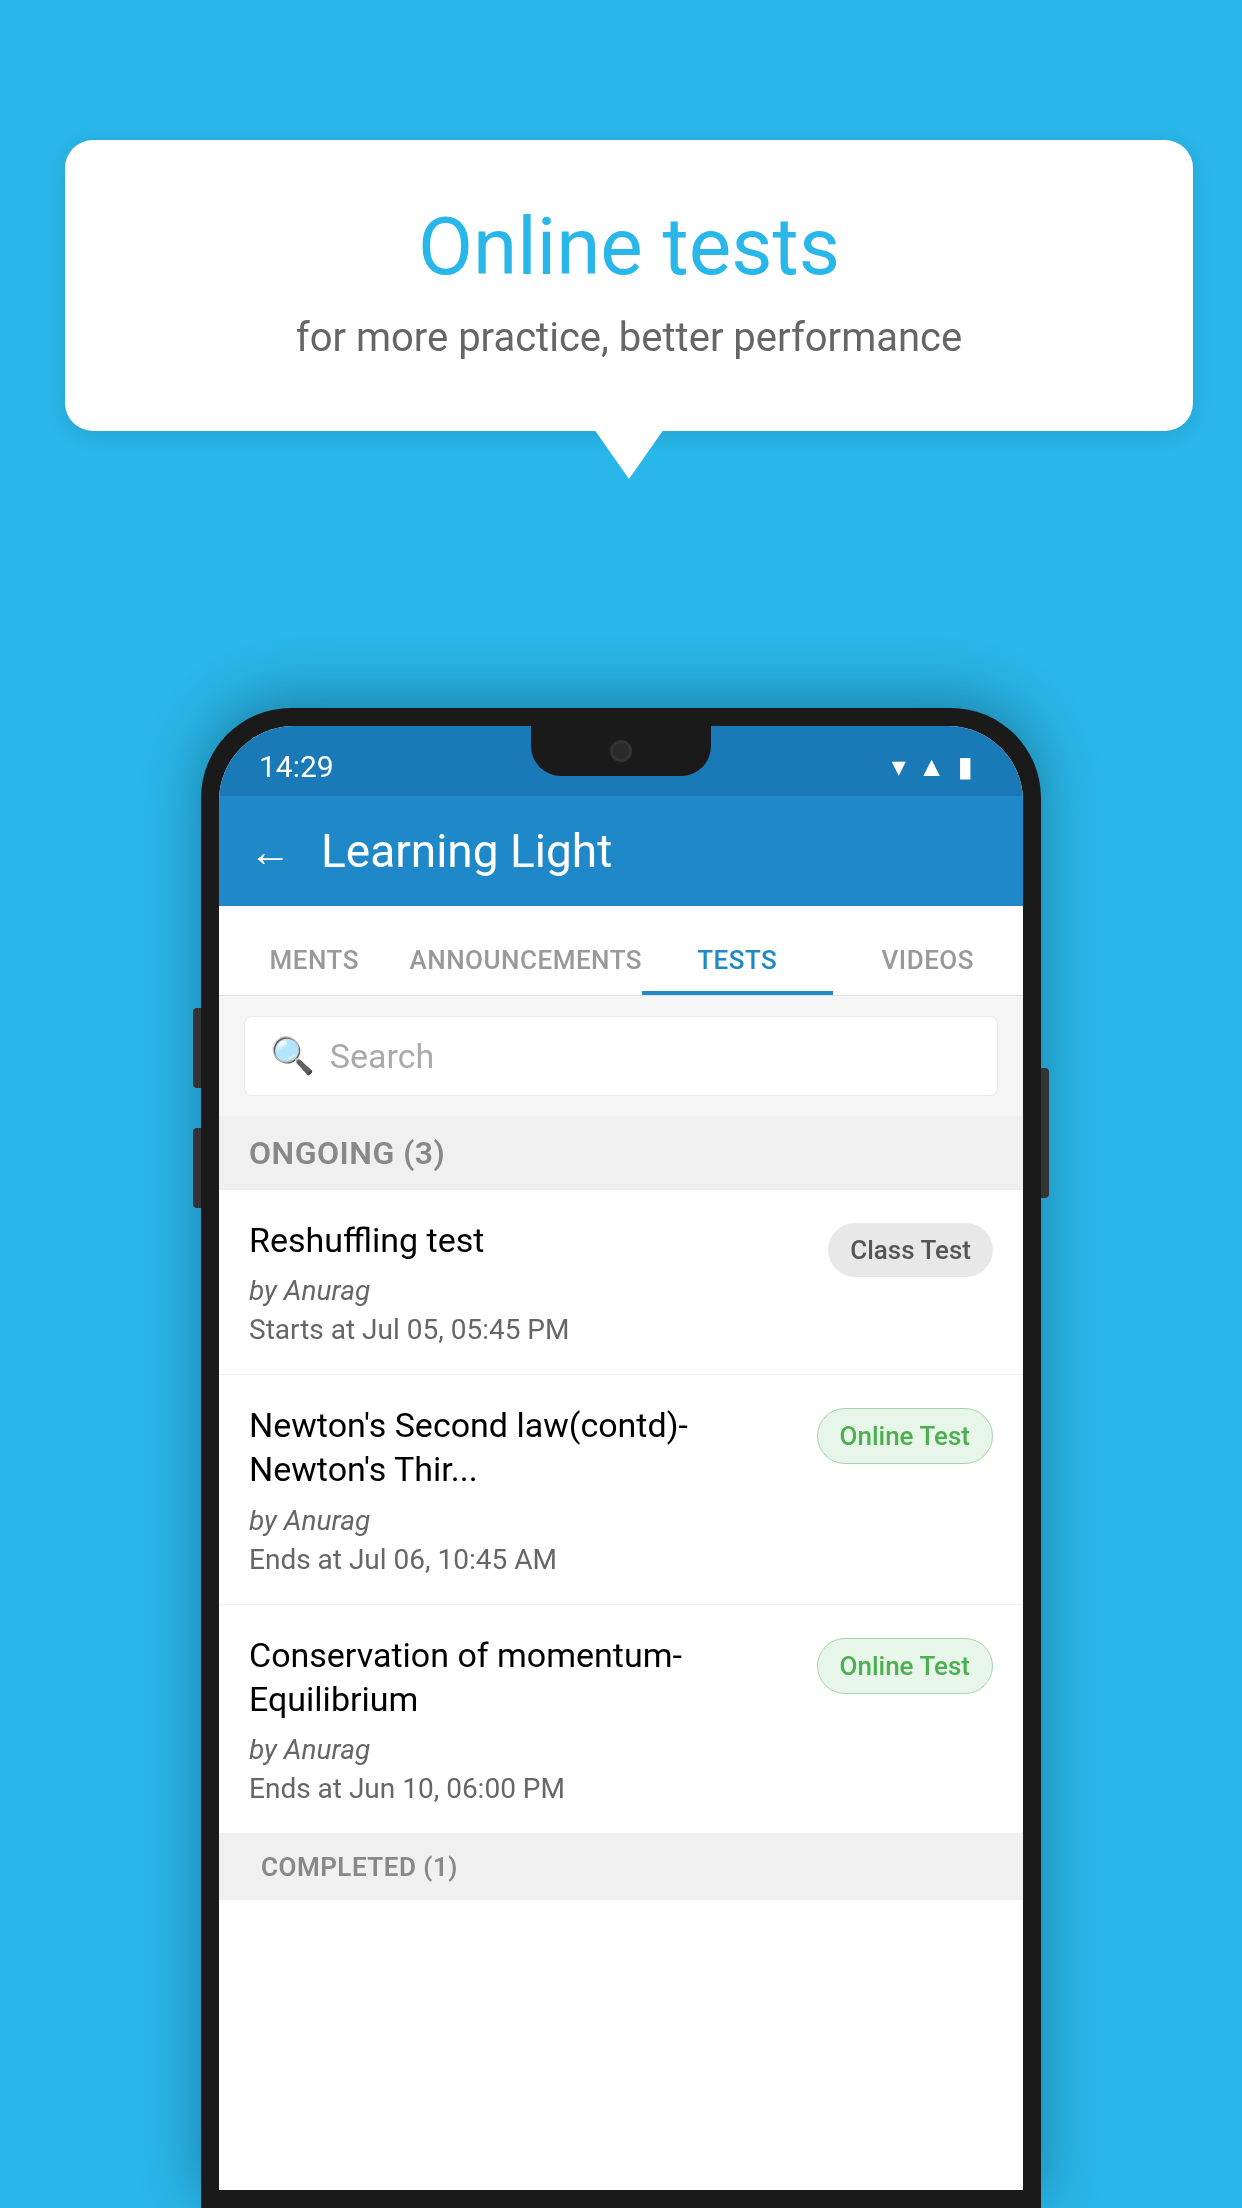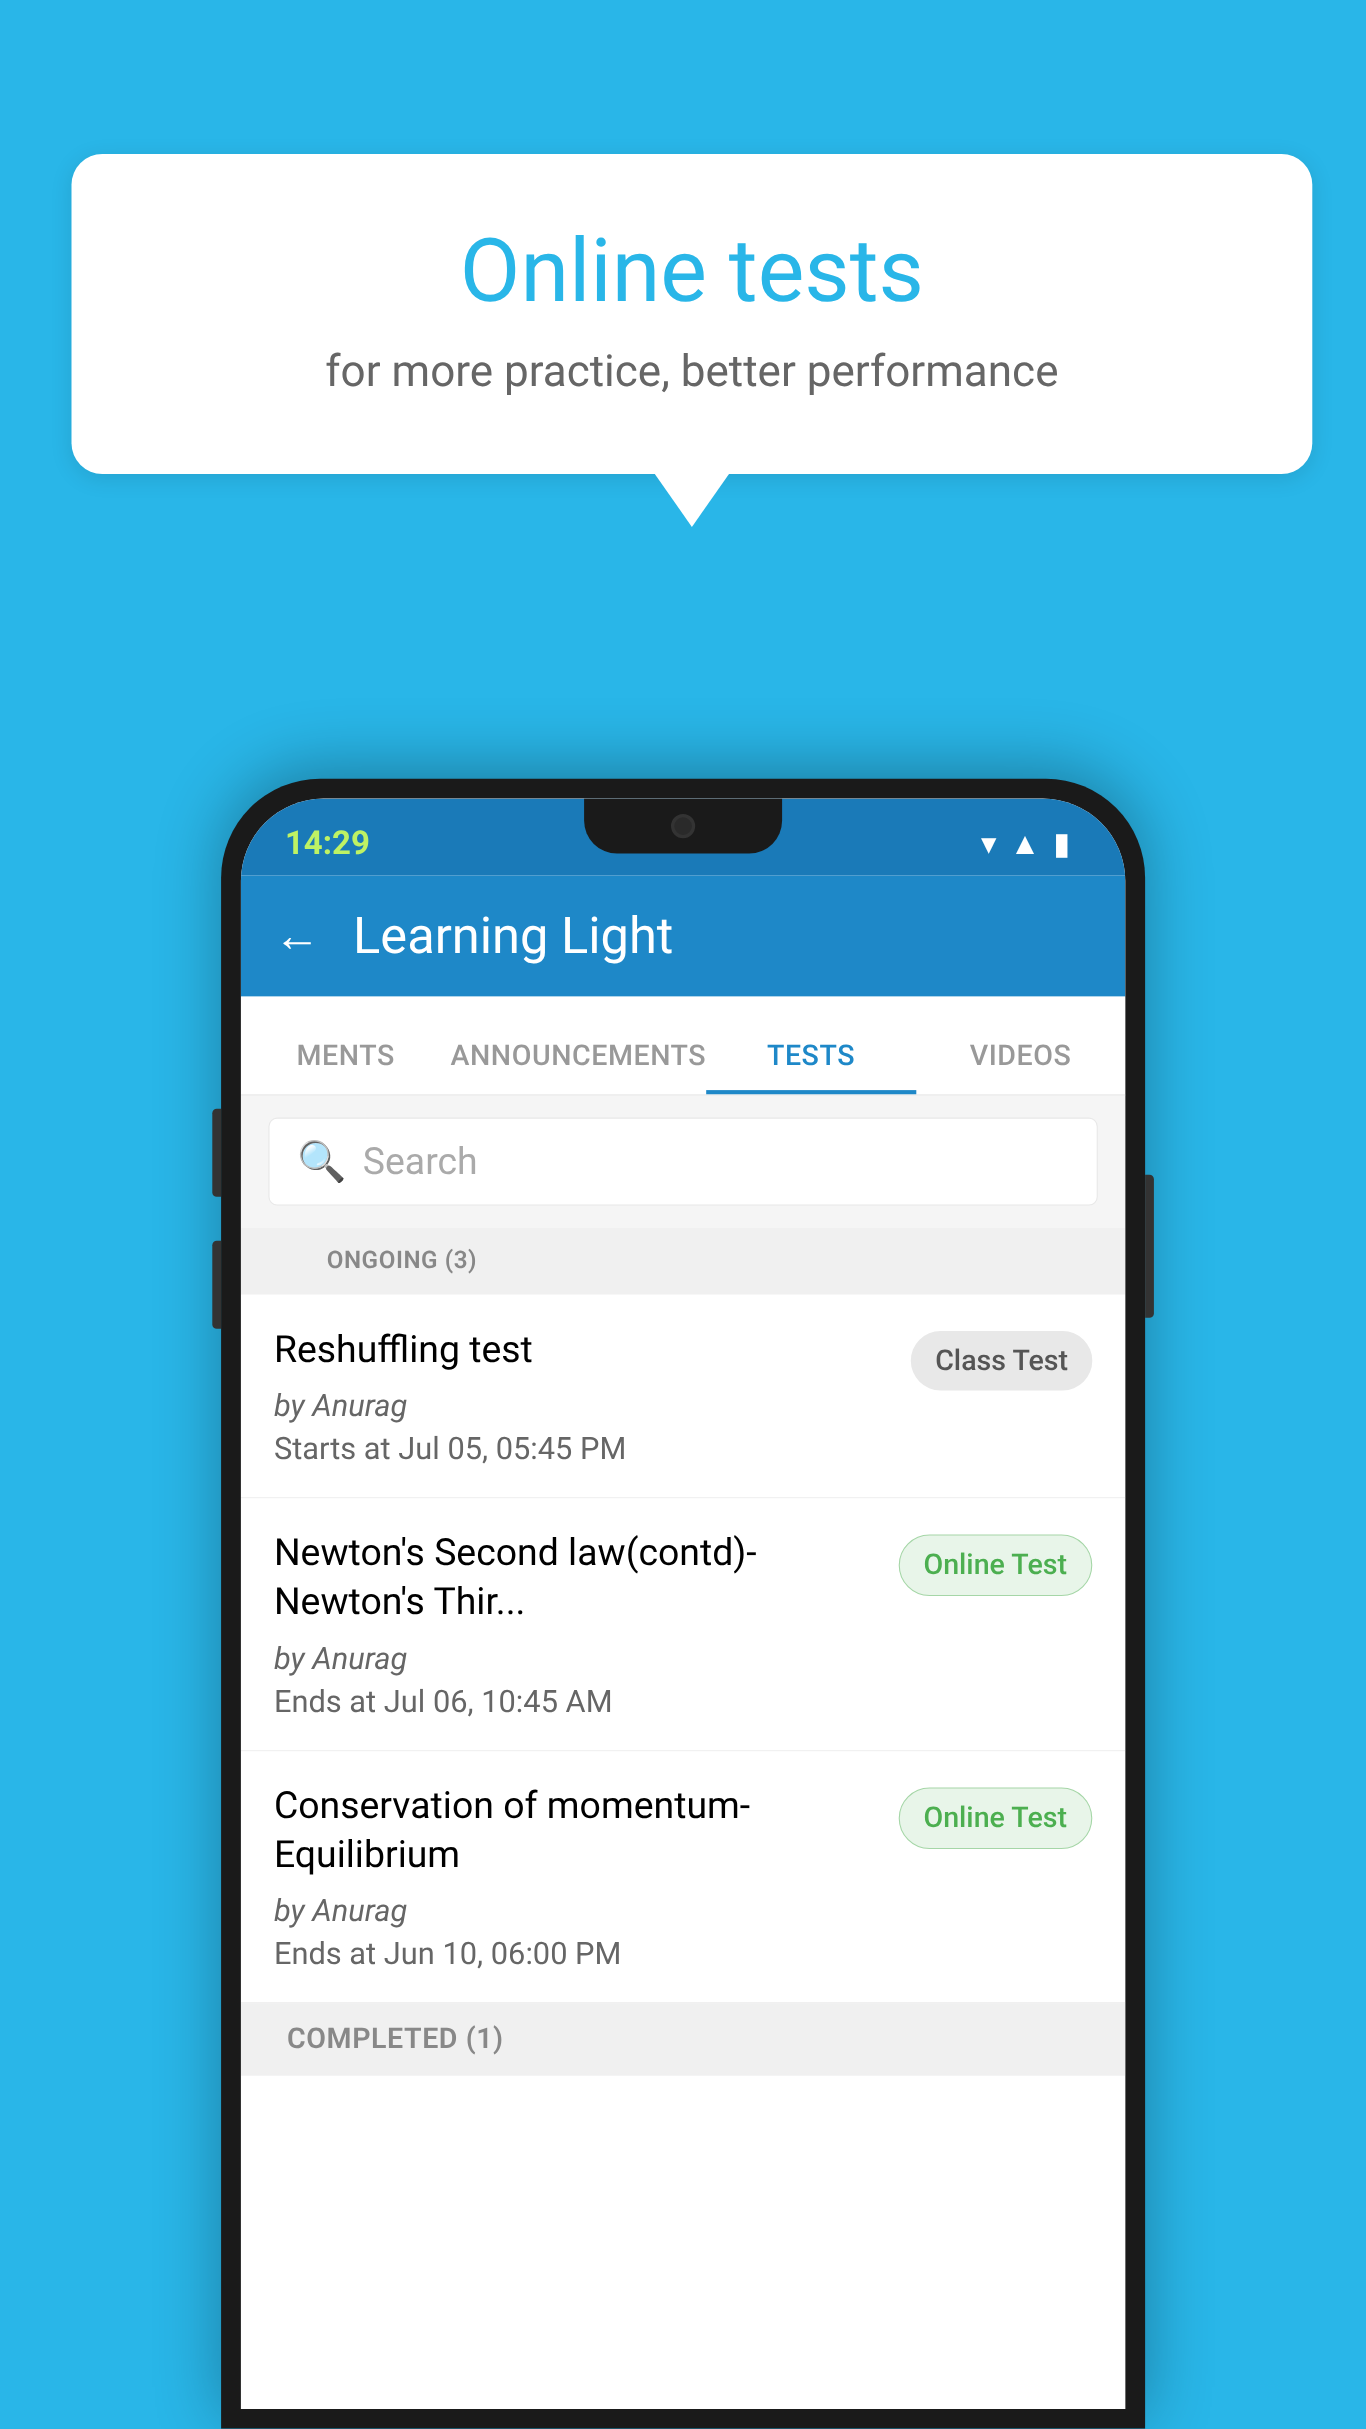--- a/index.html
+++ b/index.html
@@ -111,23 +111,23 @@
       height: 70px;
       display: flex;
       align-items: center;
       justify-content: space-between;
       padding: 0 50px 0 40px;
       padding-top: 10px;
       flex-shrink: 0;
     }
 
     .status-time {
-      color: #bef264;
+      color: #ffffff;
       font-size: 30px;
-      font-weight: 700;
+      font-weight: 400;
     }
 
     .status-icons {
       display: flex;
       align-items: center;
       gap: 12px;
     }
 
     .wifi-icon, .signal-icon, .battery-icon {
       color: white;
@@ -223,24 +223,23 @@
 
     
     .section-header {
       background: #f0f0f0;
       padding: 18px 30px;
       flex-shrink: 0;
     }
 
     .section-label {
       color: #888;
-      font-size: 22px;
+      font-size: 32px;
       font-weight: 600;
       letter-spacing: 0.5px;
-      margin-left: 48px;
     }
 
     
     .tests-list {
       flex: 1;
       overflow: hidden;
       background: white;
     }
 
     .test-item {

